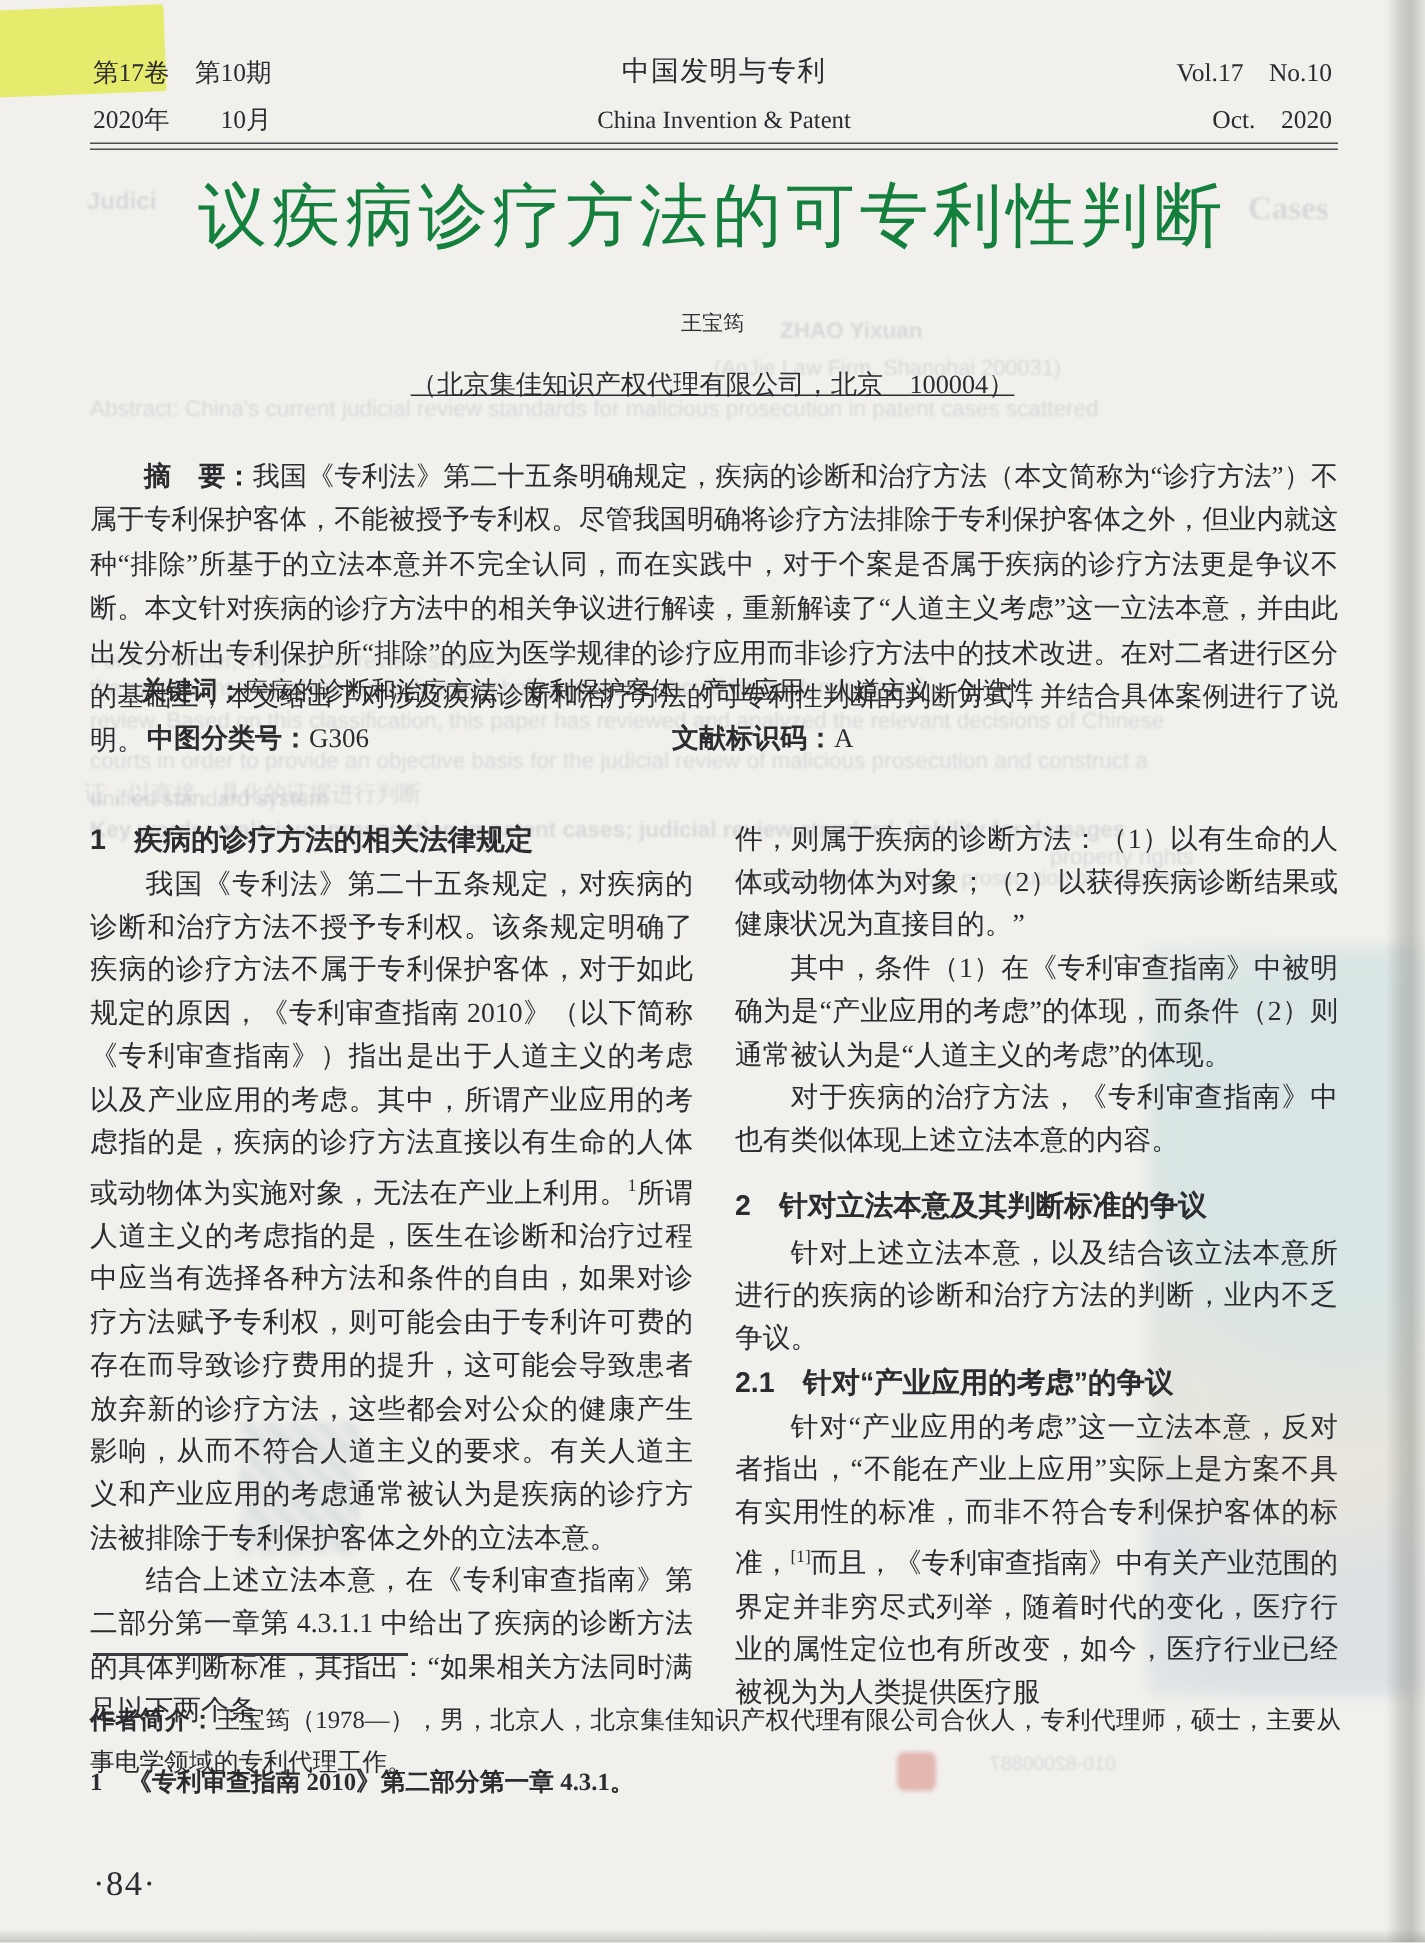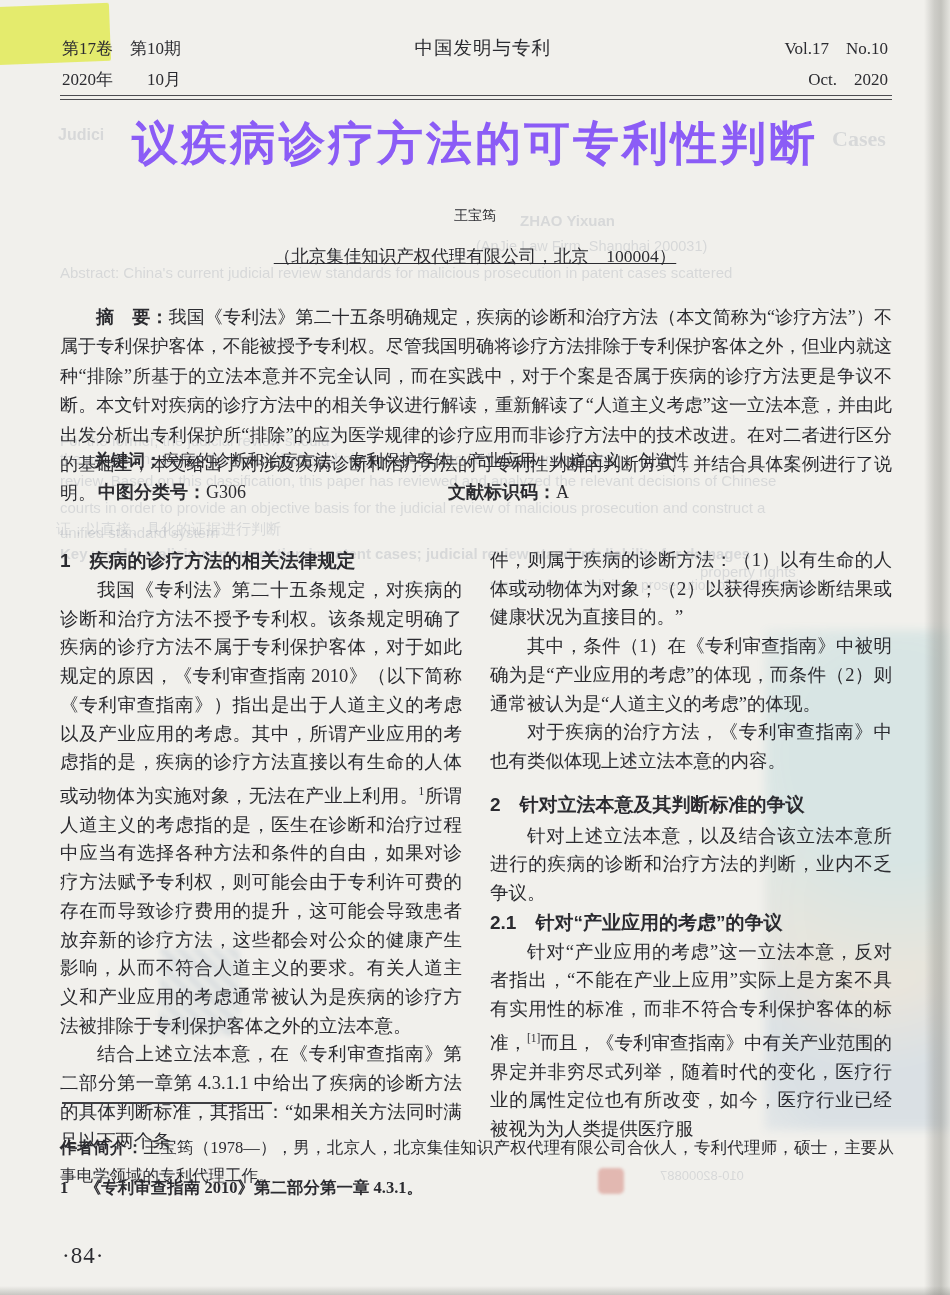--- a/index.html
+++ b/index.html
@@ -33,21 +33,21 @@
   .header{position:absolute;top:33px;left:62px;right:62px;z-index:3;display:flex;justify-content:space-between;}
   .header .blk{line-height:31px;font-size:17px;}
   .header .c{text-align:center;}
   .header .r{text-align:right;}
   .jcn{font-size:18.5px;letter-spacing:1px;}
   .jen{font-size:16.5px;}
   .rule{position:absolute;top:95px;left:60px;right:58px;height:3px;z-index:3;
         border-top:1.6px solid #4c4c50;border-bottom:1.4px solid #4c4c50;}
   
   .title{position:absolute;top:113px;left:0;width:100%;text-align:center;z-index:3;
-         font-size:46px;font-weight:bold;letter-spacing:3px;color:#8b5cf6;}
+         font-size:46px;font-weight:normal;letter-spacing:3px;color:#15803d;}
   .author{position:absolute;top:207px;left:0;width:100%;text-align:center;font-size:14px;z-index:3;}
   .affil{position:absolute;top:244px;left:0;width:100%;text-align:center;font-size:17.5px;z-index:3;text-decoration:underline;}
   
   .abstract{position:absolute;top:285px;left:60px;width:832px;z-index:3;
             font-size:18px;line-height:29.4px;text-align:justify;text-indent:2em;}
   .lbl{font-family:"Liberation Sans","DejaVu Sans",sans-serif;font-weight:bold;}
   .keywords{position:absolute;top:449px;left:60px;width:832px;font-size:17px;text-indent:2em;z-index:3;}
   .clcrow{position:absolute;top:480px;left:60px;width:832px;font-size:18px;z-index:3;}
   .clcrow .clc{margin-left:38px;}
   .clcrow .doc{position:absolute;left:388px;top:0;}
@@ -93,20 +93,21 @@
   <div class="bleed" style="left:490px;top:577px;font-size:14px;text-align:center;">resulting from malicious prosecution of intellectual p</div>
   <div class="bleed" style="left:660px;top:1168px;font-size:13px;transform:scaleX(-1);">010-82000887</div>
 
   <div class="header">
     <div class="blk">
       <div>第17卷　第10期</div>
       <div>2020年　　10月</div>
     </div>
     <div class="blk c">
       <div class="jcn">中国发明与专利</div>
+      <div class="jen">China Invention &amp; Patent</div>
     </div>
     <div class="blk r">
       <div>Vol.17　No.10</div>
       <div>Oct.　2020</div>
     </div>
   </div>
   <div class="rule"></div>
 
   <div class="title">议疾病诊疗方法的可专利性判断</div>
   <div class="author">王宝筠</div>

